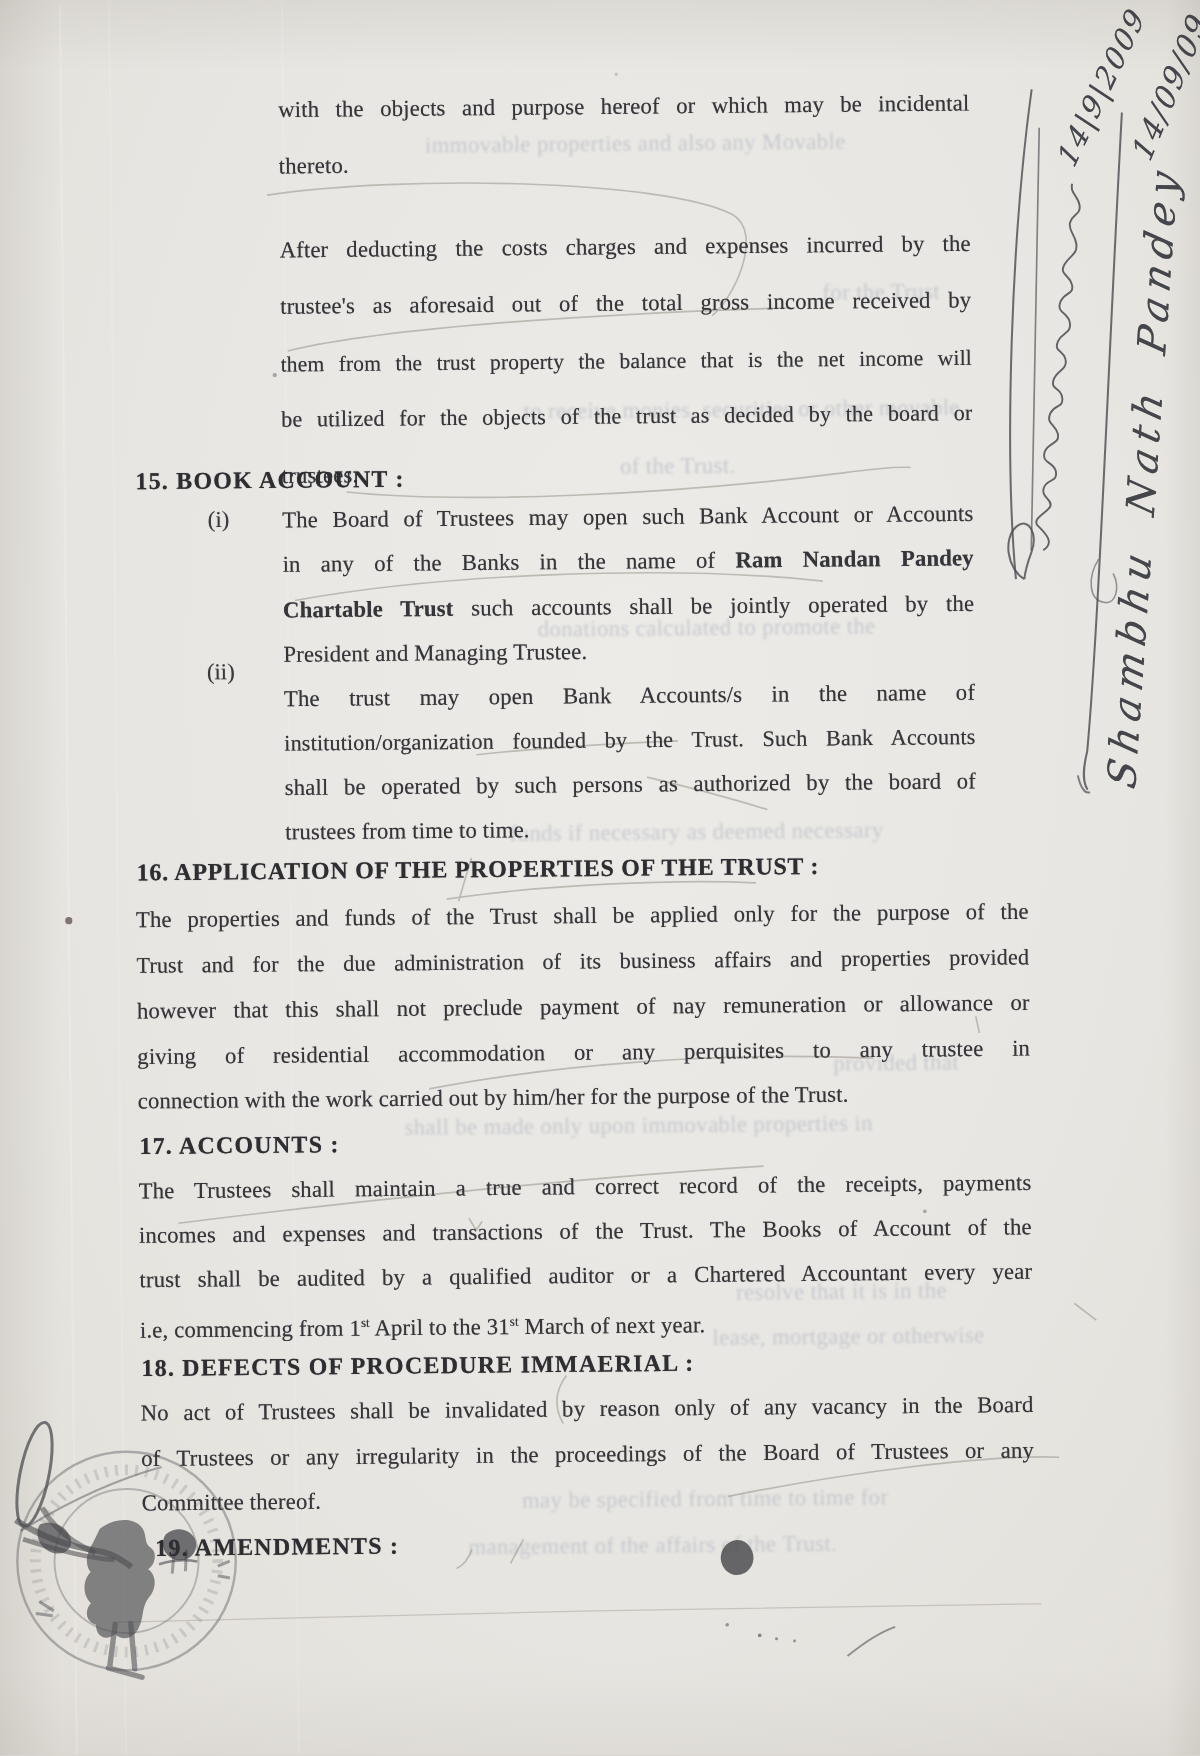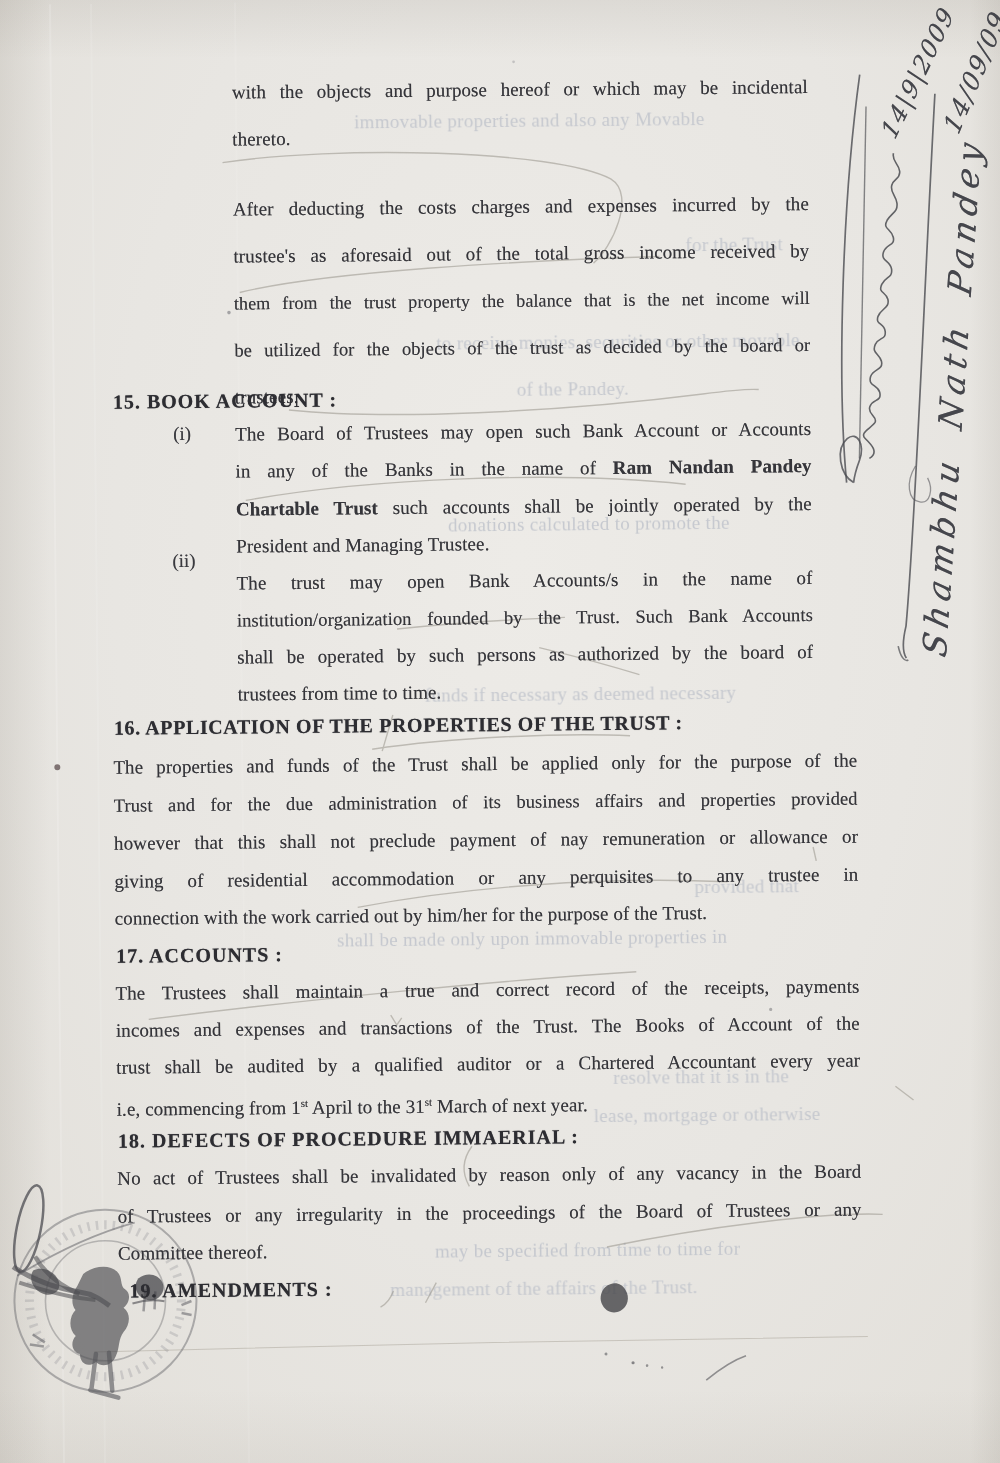--- a/index.html
+++ b/index.html
@@ -52,21 +52,21 @@
   <div id="scan">
 
     <div class="streak" style="left:56px;opacity:.5"></div>
     <div class="streak" style="left:97px;opacity:.35"></div>
     <div class="streak" style="left:241px;opacity:.3"></div>
 
     <div id="ghosts">
         <div class="ghost" style="left: 360px; top: 110px;">immovable properties and also any Movable</div>
         <div class="ghost" style="left: 690px; top: 236px;">for the Trust</div>
         <div class="ghost" style="left: 440px; top: 332px;">to receive monies, securities or other movable</div>
-        <div class="ghost" style="left: 520px; top: 379px;">of the Pandey.</div>
+        <div class="ghost" style="left: 520px; top: 379px;">of the Trust.</div>
         <div class="ghost" style="left: 450px; top: 514px;">donations calculated to promote the</div>
         <div class="ghost" style="left: 425px; top: 684px;">funds if necessary as deemed necessary</div>
         <div class="ghost" style="left: 693px; top: 878px;">provided that</div>
         <div class="ghost" style="left: 335px; top: 928px;">shall be made only upon immovable properties in</div>
         <div class="ghost" style="left: 610px; top: 1068px;">resolve that it is in the</div>
         <div class="ghost" style="left: 590px; top: 1106px;">lease, mortgage or otherwise</div>
         <div class="ghost" style="left: 430px; top: 1240px;">may be specified from time to time for</div>
         <div class="ghost" style="left: 385px; top: 1278px;">management of the affairs of the Trust.</div>
       </div>
 

